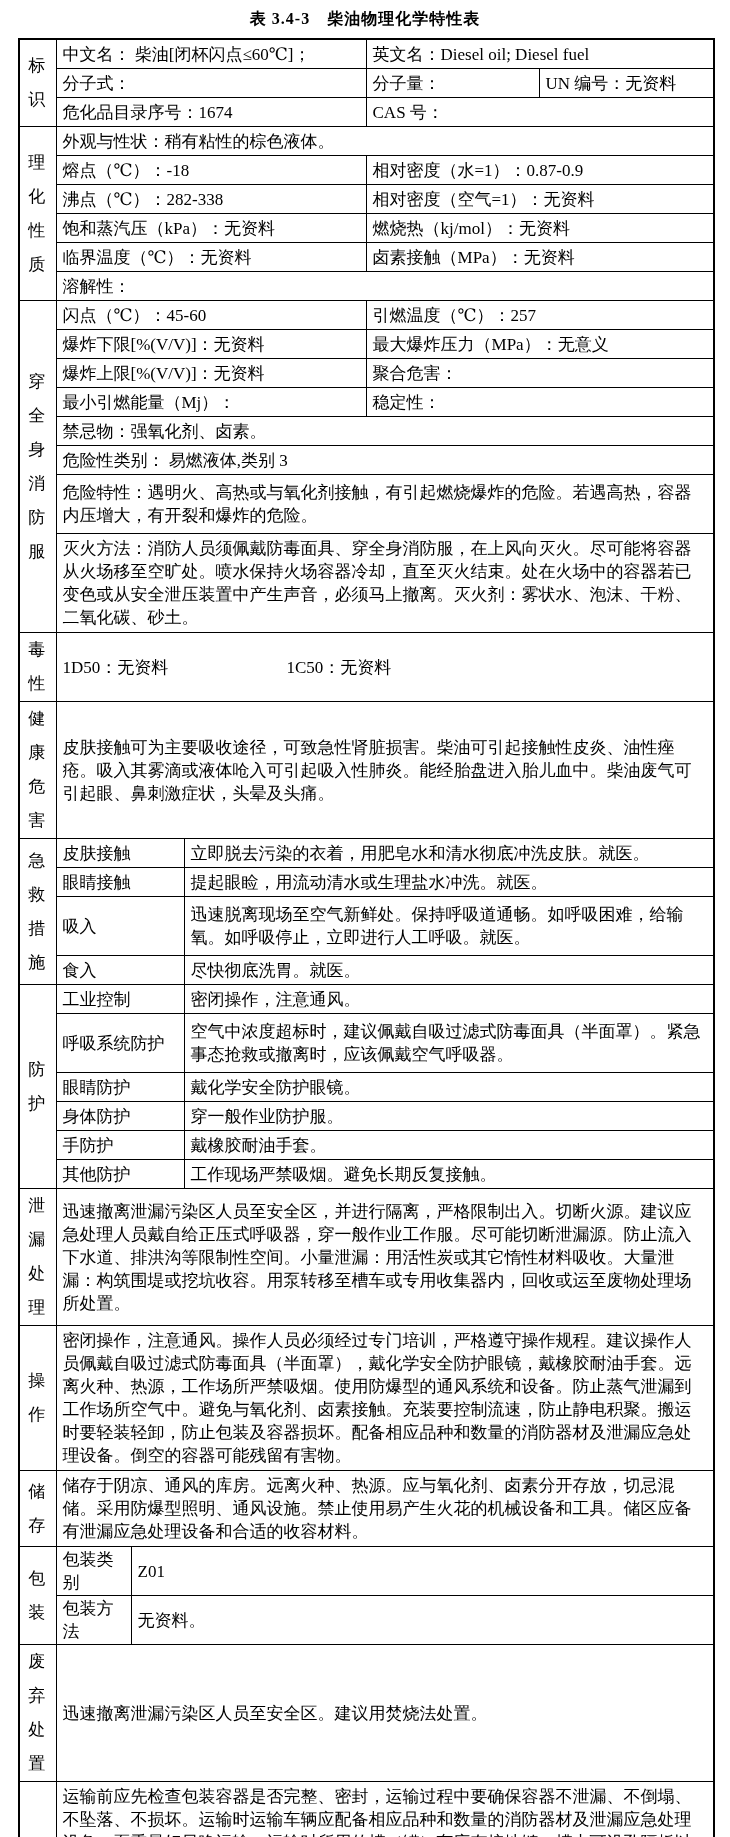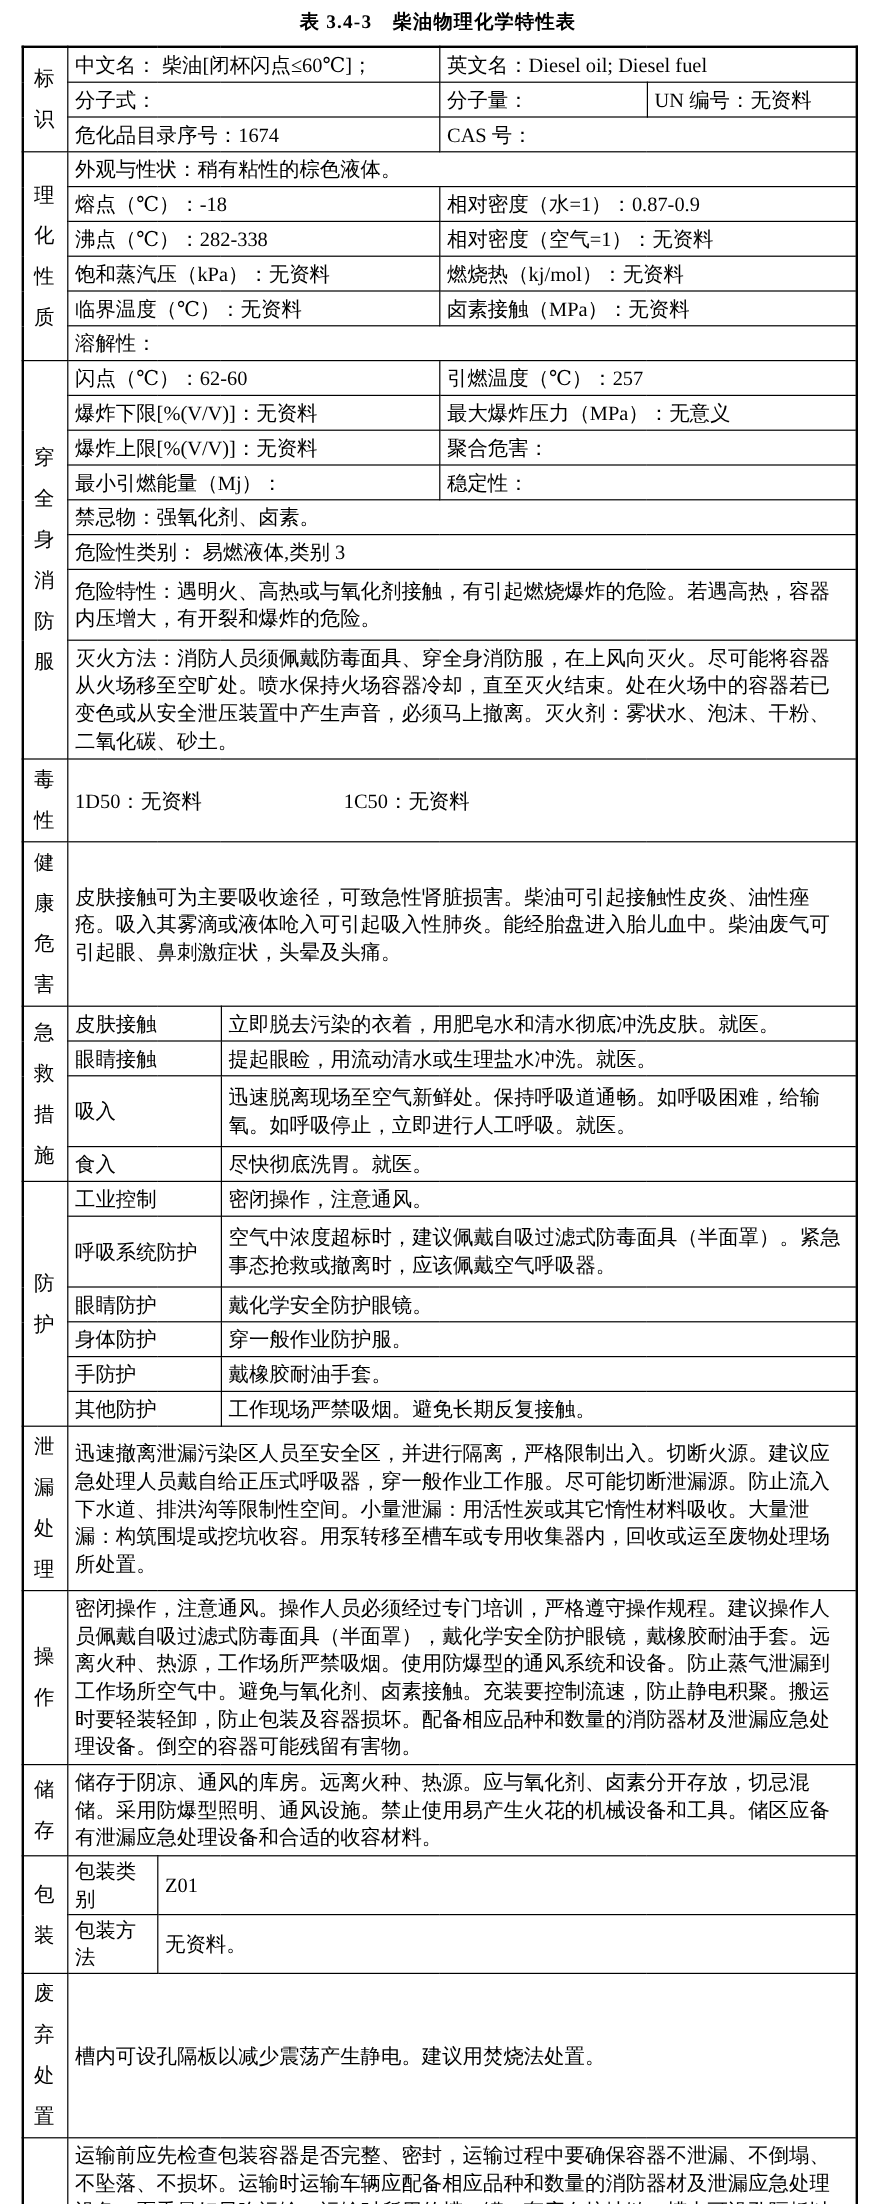--- a/index.html
+++ b/index.html
@@ -111,21 +111,21 @@
     <td class="c" colspan="2"><span>卤素接触（</span><span class="wavy">MPa</span><span>）：无资料</span></td>
   </tr>
   <tr>
     <td class="c" colspan="5">溶解性：</td>
   </tr>
 
   <tr>
     <td class="vlabel" rowspan="8">
           <div class="vtext">穿全身消防服</div>
         </td>
-    <td class="c" colspan="3">闪点（℃）：62-60</td>
+    <td class="c" colspan="3">闪点（℃）：45-60</td>
     <td class="c" colspan="2">引燃温度（℃）：257</td>
   </tr>
   <tr>
     <td class="c" colspan="3">爆炸下限[%(V/V)]：无资料</td>
     <td class="c" colspan="2"><span>最大爆炸压力（</span><span class="wavy">MPa</span><span>）：无意义</span></td>
   </tr>
   <tr>
     <td class="c" colspan="3">爆炸上限[%(V/V)]：无资料</td>
     <td class="c" colspan="2">聚合危害：</td>
   </tr>
@@ -238,21 +238,21 @@
   </tr>
   <tr>
     <td class="c">包装方法</td>
     <td class="c" colspan="4">无资料。</td>
   </tr>
 
   <tr>
     <td class="vlabel">
           <div class="vtext">废弃处置</div>
         </td>
-    <td class="wastecell" colspan="5">槽内可设孔隔板以减少震荡产生静电。建议用焚烧法处置。</td>
+    <td class="wastecell" colspan="5">迅速撤离泄漏污染区人员至安全区。建议用焚烧法处置。</td>
   </tr>
 
   <tr>
     <td class="vlabel">
           <div class="vtext">运输</div>
         </td>
     <td class="p" colspan="5">运输前应先检查包装容器是否完整、密封，运输过程中要确保容器不泄漏、不倒塌、不坠落、不损坏。运输时运输车辆应配备相应品种和数量的消防器材及泄漏应急处理设备。夏季最好早晚运输。运输时所用的槽（罐）车应有接地链，槽内可设孔隔板以减少震荡产生静电。严禁与氧化剂、卤素、食用化学品等混装混运。运输途中应防曝晒、雨淋，防高温。中途停留时应远离火种、热源、高温区。装运该物品的车辆排气管必须配备阻火装置，禁止使用易产生火花的机械设备和工具装卸。运输车船必须彻底清洗、消毒，否则不得装运其它物品。船运时，配装位置应远离卧室、厨房。</td>
   </tr>
 
 </tbody>

